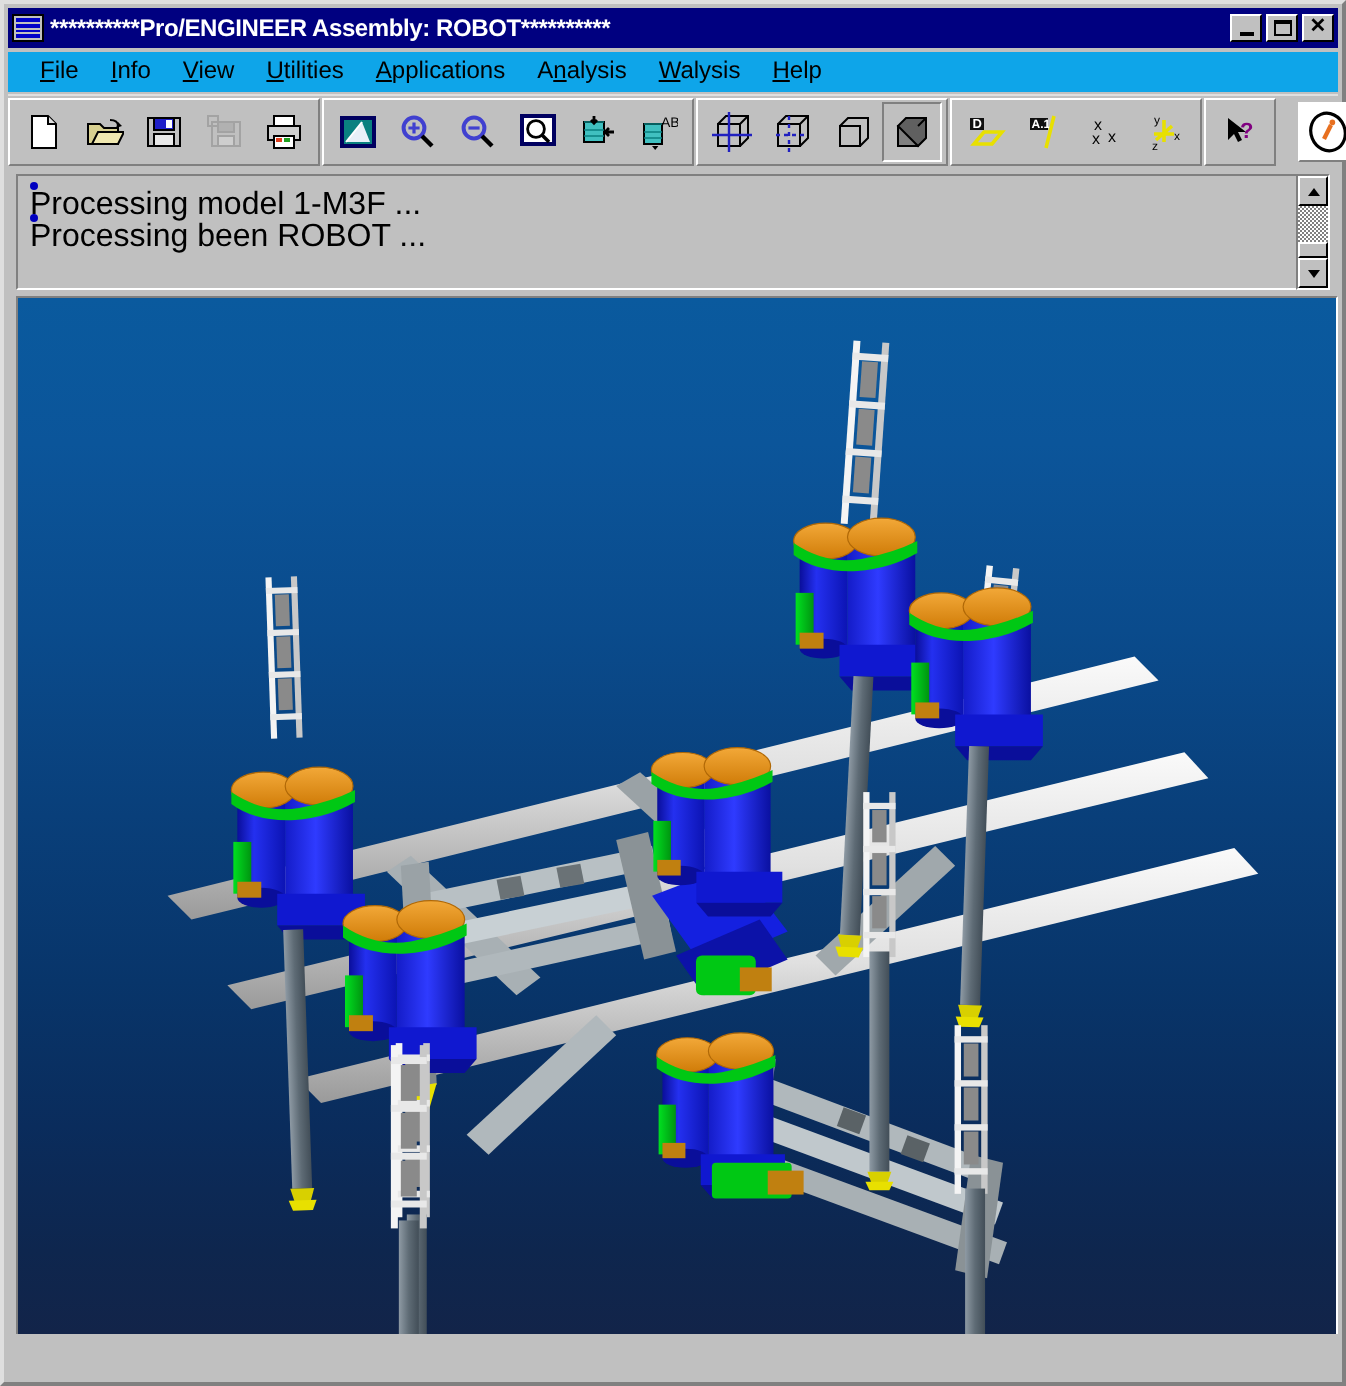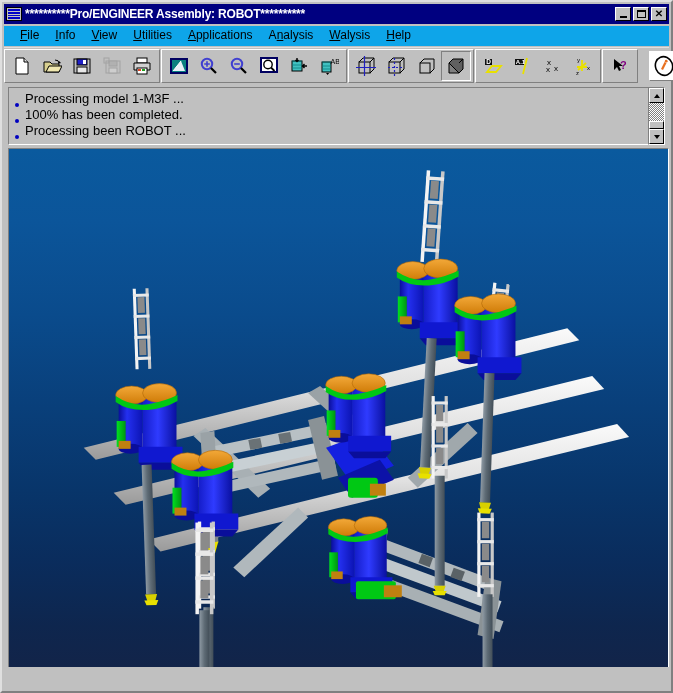--- a/index.html
+++ b/index.html
@@ -97,22 +97,22 @@
   
   .msgarea{
     position:absolute;left:6px;top:85px;width:645px;height:58px;
     background:#c0c0c0;
     border:1px solid;border-top-color:#808080;border-left-color:#808080;
     border-right-color:#fff;border-bottom-color:#fff;
     box-sizing:border-box;overflow:hidden;
   }
   .msg-list{padding:3px 0 0 6px;}
   .msg-line{
-    display:flex;align-items:flex-end;font-size:13px;color:#000;
-    line-height:16px;height:16px;white-space:nowrap;
+    display:flex;align-items:flex-start;font-size:16px;color:#000;
+    line-height:16px;height:16px;white-space:nowrap;flex-direction:column;
   }
   .bullet{
     width:4px;height:4px;border-radius:50%;background:#0000c0;
     margin-right:6px;flex:0 0 auto;
   }
   .msg-scroll{
     position:absolute;right:6px;top:85px;width:17px;height:58px;
     background:#c0c0c0;
     border:1px solid;border-top-color:#808080;border-left-color:#808080;
     border-right-color:#fff;border-bottom-color:#fff;
@@ -372,24 +372,20 @@
         </svg>
       </div>
     </div>
   </div>
 
   <div class="msgarea">
     <div class="msg-list">
       <div class="msg-line">
         <span class="bullet"></span>
         <span>Processing model 1-M3F ...</span>
-      </div>
-      <div class="msg-line">
-        <span class="bullet"></span>
-        <span>100% has been completed.</span>
       </div>
       <div class="msg-line">
         <span class="bullet"></span>
         <span>Processing been ROBOT ...</span>
       </div>
     </div>
   </div>
 
   <div class="msg-scroll">
     <div class="sb-btn">

